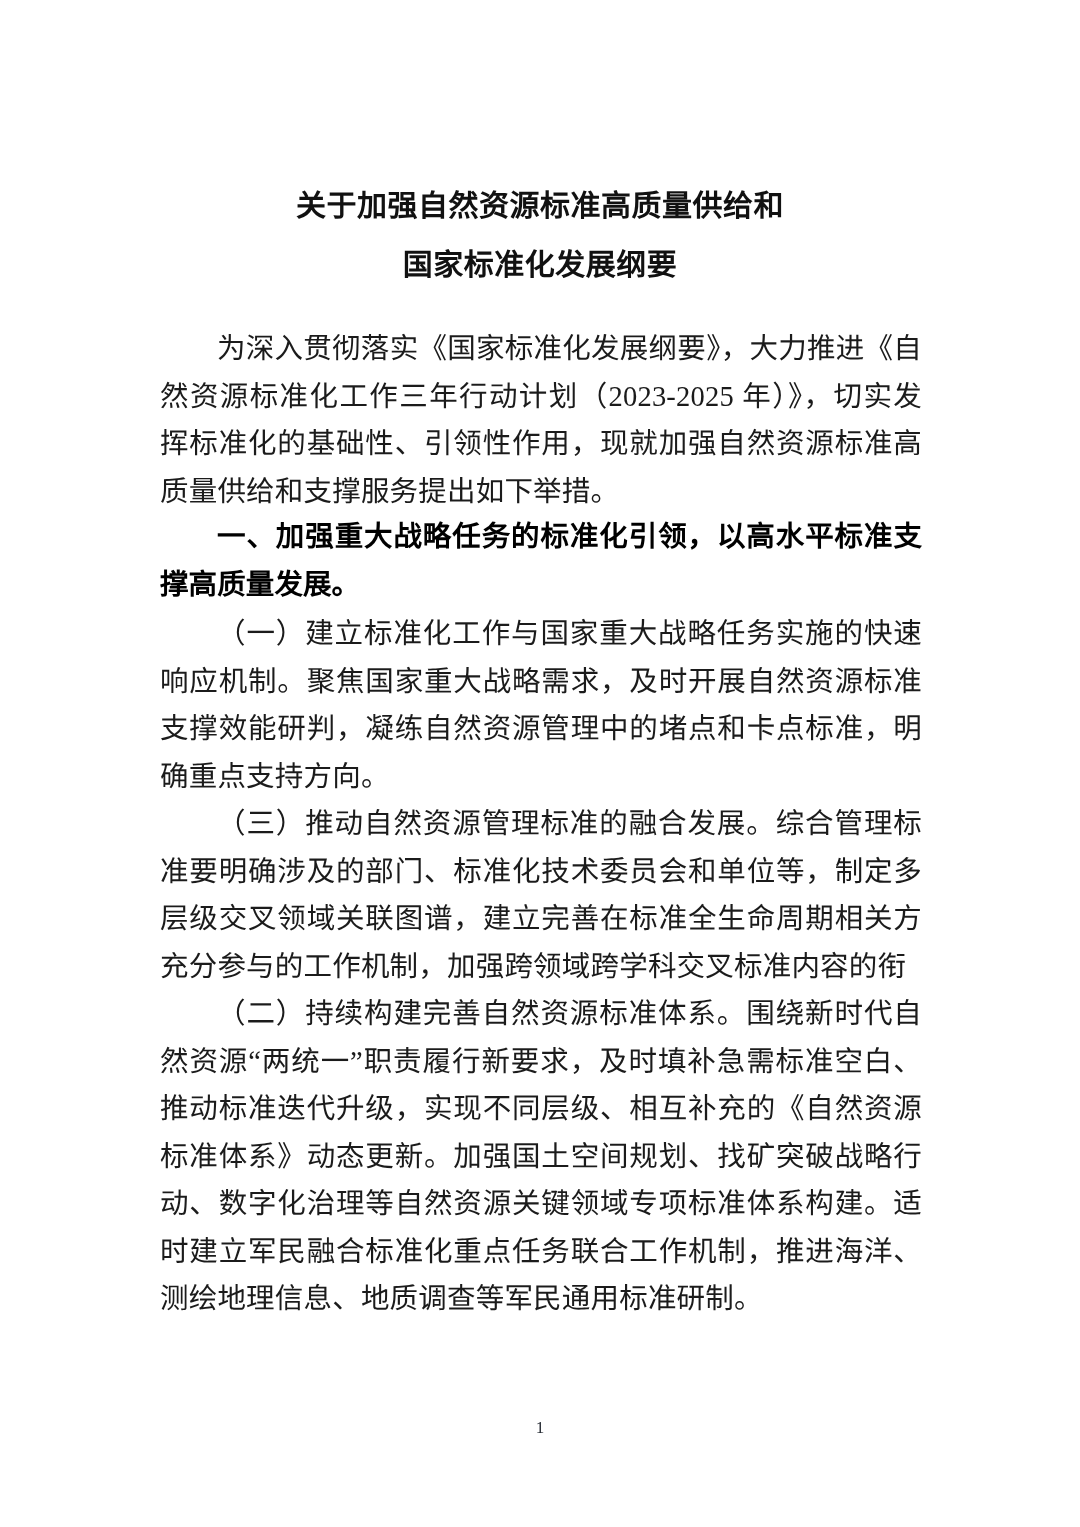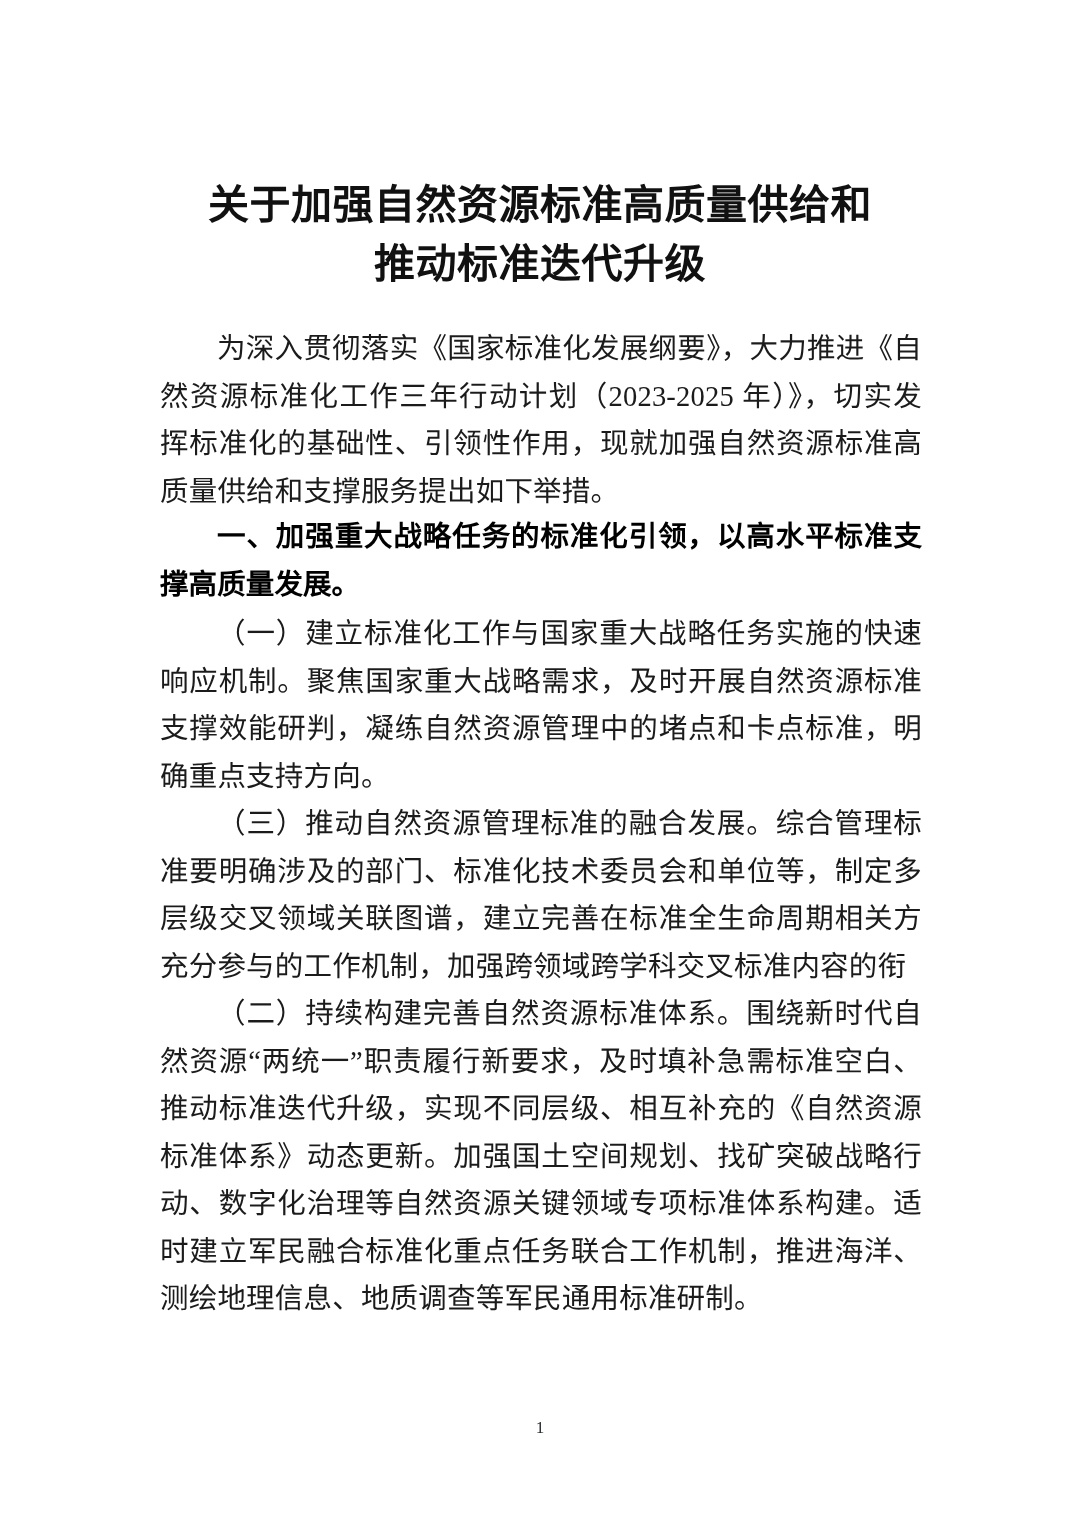--- a/index.html
+++ b/index.html
@@ -17,21 +17,21 @@
     box-sizing: border-box;
   }
   .doc-title {
     position: absolute;
     left: 160px;
     top: 176px;
     width: 760px;
     text-align: center;
     font-family: "Liberation Serif", "DejaVu Serif", serif;
     font-weight: bold;
-    font-size: 41px;
+    font-size: 30px;
     line-height: 59px;
     color: #111111;
     letter-spacing: 0.5px;
   }
   .doc-title .title-line {
     display: block;
     white-space: nowrap;
   }
   .body-block {
     position: absolute;
@@ -69,21 +69,21 @@
     color: #262b33;
   }
 </style>
 </head>
 <body>
 
 <div class="page">
 
   <div class="doc-title">
     <span class="title-line">关于加强自然资源标准高质量供给和</span>
-    <span class="title-line">推动标准迭代升级</span>
+    <span class="title-line">国家标准化发展纲要</span>
   </div>
 
   <div class="body-block">
     <p class="para">为深入贯彻落实《国家标准化发展纲要》，大力推进《自然资源标准化工作三年行动计划（2023-2025 年）》，切实发挥标准化的基础性、引领性作用，现就加强自然资源标准高质量供给和支撑服务提出如下举措。</p>
     <p class="para heading">一、加强重大战略任务的标准化引领，以高水平标准支撑高质量发展。</p>
     <p class="para">（一）建立标准化工作与国家重大战略任务实施的快速响应机制。聚焦国家重大战略需求，及时开展自然资源标准支撑效能研判，凝练自然资源管理中的堵点和卡点标准，明确重点支持方向。</p>
     <p class="para">（三）推动自然资源管理标准的融合发展。综合管理标准要明确涉及的部门、标准化技术委员会和单位等，制定多层级交叉领域关联图谱，建立完善在标准全生命周期相关方充分参与的工作机制，加强跨领域跨学科交叉标准内容的衔</p>
     <p class="para">（二）持续构建完善自然资源标准体系。围绕新时代自然资源“两统一”职责履行新要求，及时填补急需标准空白、推动标准迭代升级，实现不同层级、相互补充的《自然资源标准体系》动态更新。加强国土空间规划、找矿突破战略行动、数字化治理等自然资源关键领域专项标准体系构建。适时建立军民融合标准化重点任务联合工作机制，推进海洋、测绘地理信息、地质调查等军民通用标准研制。</p>
   </div>
 

